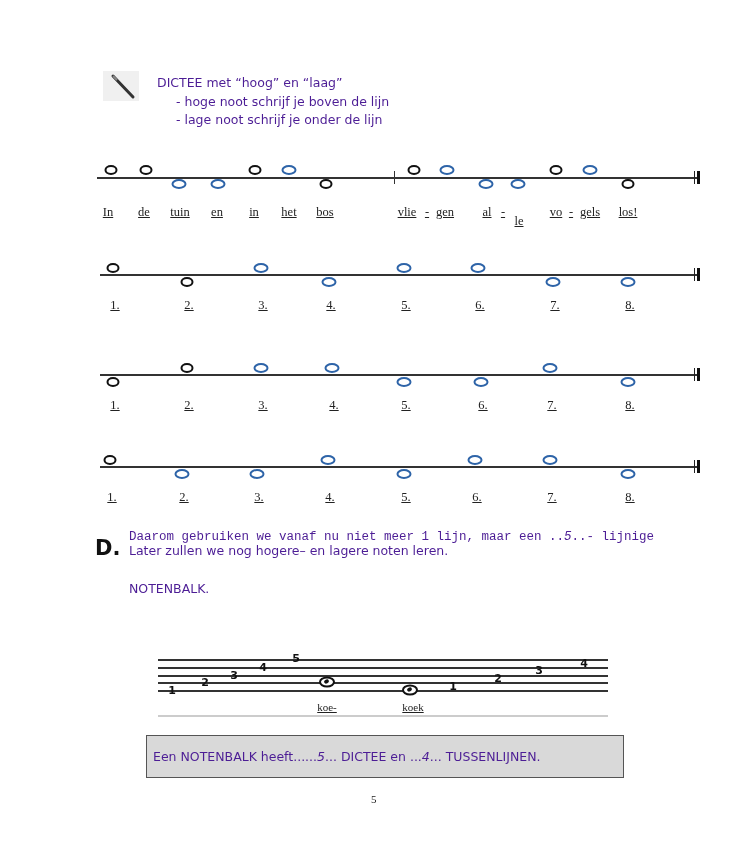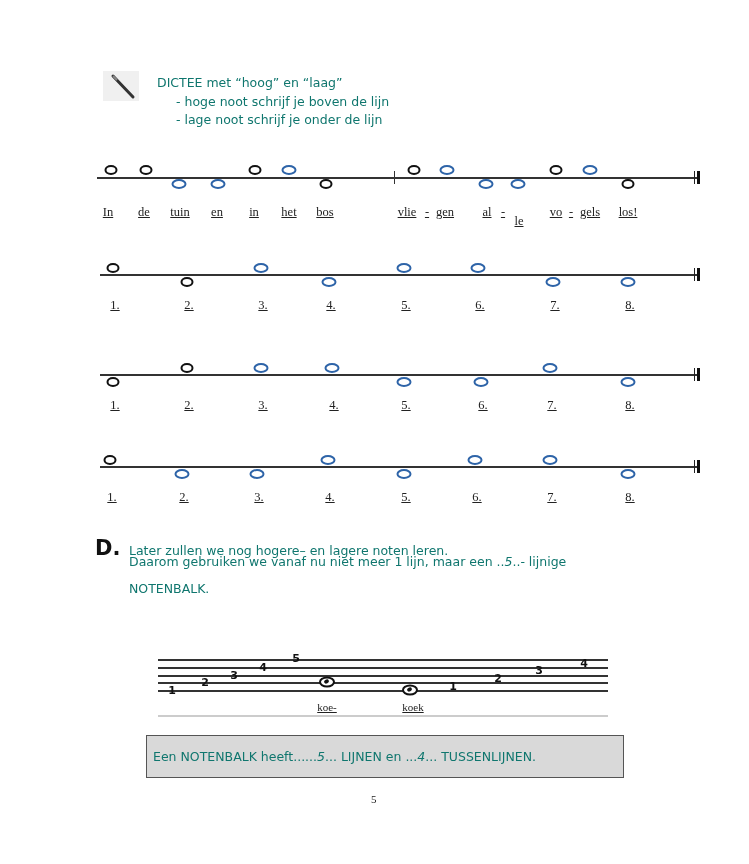--- a/index.html
+++ b/index.html
@@ -1,19 +1,19 @@
 <!DOCTYPE html>
 <html><head>
 <meta charset="utf-8">
 <style>
   html, body { margin:0; padding:0; background:#fff; }
   body { width:749px; height:864px; position:relative; overflow:hidden;
          font-family:"DejaVu Sans", sans-serif; color:#111; }
   .abs { position:absolute; }
-  .comic { font-family:"DejaVu Sans", sans-serif; font-size:12.5px; color:#0f766e; }
+  .comic { font-family:"DejaVu Sans", sans-serif; font-size:12.5px; color:#4c1d95; }
   .serif { font-family:"Liberation Serif", serif; font-size:12.5px; color:#222; }
   .pen-box { left:103px; top:71px; width:36px; height:30px; background:#f0f0f0; }
   .staff-line { position:absolute; height:1.5px; background:#333; }
   .barline { position:absolute; width:1px; background:#333; }
   .endbar-thin { position:absolute; width:1px; background:#222; }
   .endbar-thick { position:absolute; width:3px; background:#111; }
   .note-black { position:absolute; width:9px; height:6px; border:2px solid #111; border-radius:50%;
                 box-sizing:content-box; transform:translate(-50%,-50%); background:#fff; }
   .note-blue { position:absolute; width:11px; height:6px; border:2px solid #2e64a8; border-radius:50%;
                box-sizing:content-box; transform:translate(-50%,-50%); background:#fff; }
@@ -138,21 +138,21 @@
       <div class="label serif" style="left: 330px; top: 490px;">4.</div>
       <div class="label serif" style="left: 406px; top: 490px;">5.</div>
       <div class="label serif" style="left: 477px; top: 490px;">6.</div>
       <div class="label serif" style="left: 552px; top: 490px;">7.</div>
       <div class="label serif" style="left: 630px; top: 490px;">8.</div>
     </div>
   </div>
 
 <div class="abs" style="left:95px;top:536px;font-size:21px;font-weight:bold;">D.</div>
 <div class="abs comic" style="left:129px;top:543px;">Later zullen we nog hogere– en lagere noten leren.</div>
-<div class="abs comic" style="left:129px;top:554px;">
+<div class="abs comic" style="left:129px;top:530px;font-family:Liberation Mono, monospace;">
   <span>Daarom gebruiken we vanaf nu niet meer 1 lijn, maar een ..</span><i>5</i><span>..- lijnige</span>
 </div>
 <div class="abs comic" style="left:129px;top:581px;">NOTENBALK.</div>
 
 <div>
   <div class="penta-line" style="top:659px;"></div>
   <div class="penta-line" style="top:667px;"></div>
   <div class="penta-line" style="top:675px;"></div>
   <div class="penta-line" style="top:682px;"></div>
   <div class="penta-line" style="top:690px;"></div>
@@ -171,17 +171,17 @@
   <div class="penta-num" style="left:539px;top:670px;">3</div>
   <div class="penta-num" style="left:584px;top:663px;">4</div>
 
   <div class="label serif" style="left:327px;top:701px;font-size:11px;">koe-</div>
   <div class="label serif" style="left:413px;top:701px;font-size:11px;">koek</div>
   <div class="abs" style="left:158px;top:715px;width:450px;height:2px;background:#ccc;"></div>
 </div>
 
 <div class="abs grey-box">
   <div class="comic" style="position:absolute;left:6px;top:13px;font-size:12.5px;">
-    <span>Een NOTENBALK heeft......</span><i>5</i><span>... LIJNEN en ...</span><i>4</i><span>... TUSSENLIJNEN.</span>
+    <span>Een NOTENBALK heeft......</span><i>5</i><span>... DICTEE en ...</span><i>4</i><span>... TUSSENLIJNEN.</span>
   </div>
 </div>
 
 <div class="abs serif" style="left:371px;top:793px;font-size:11px;">5</div>
 
 </body></html>

